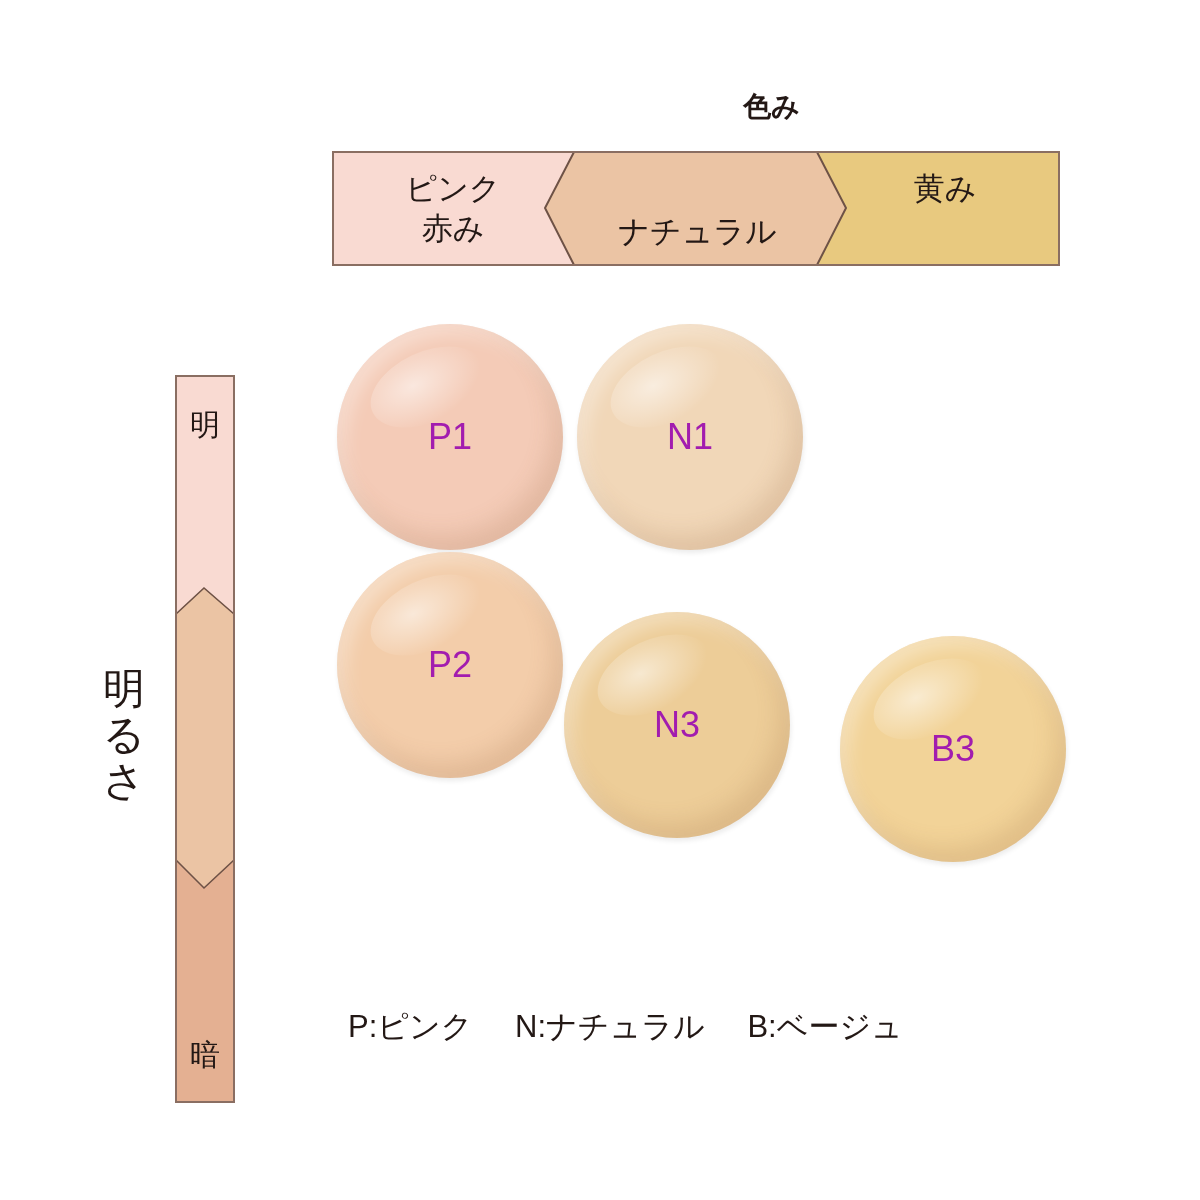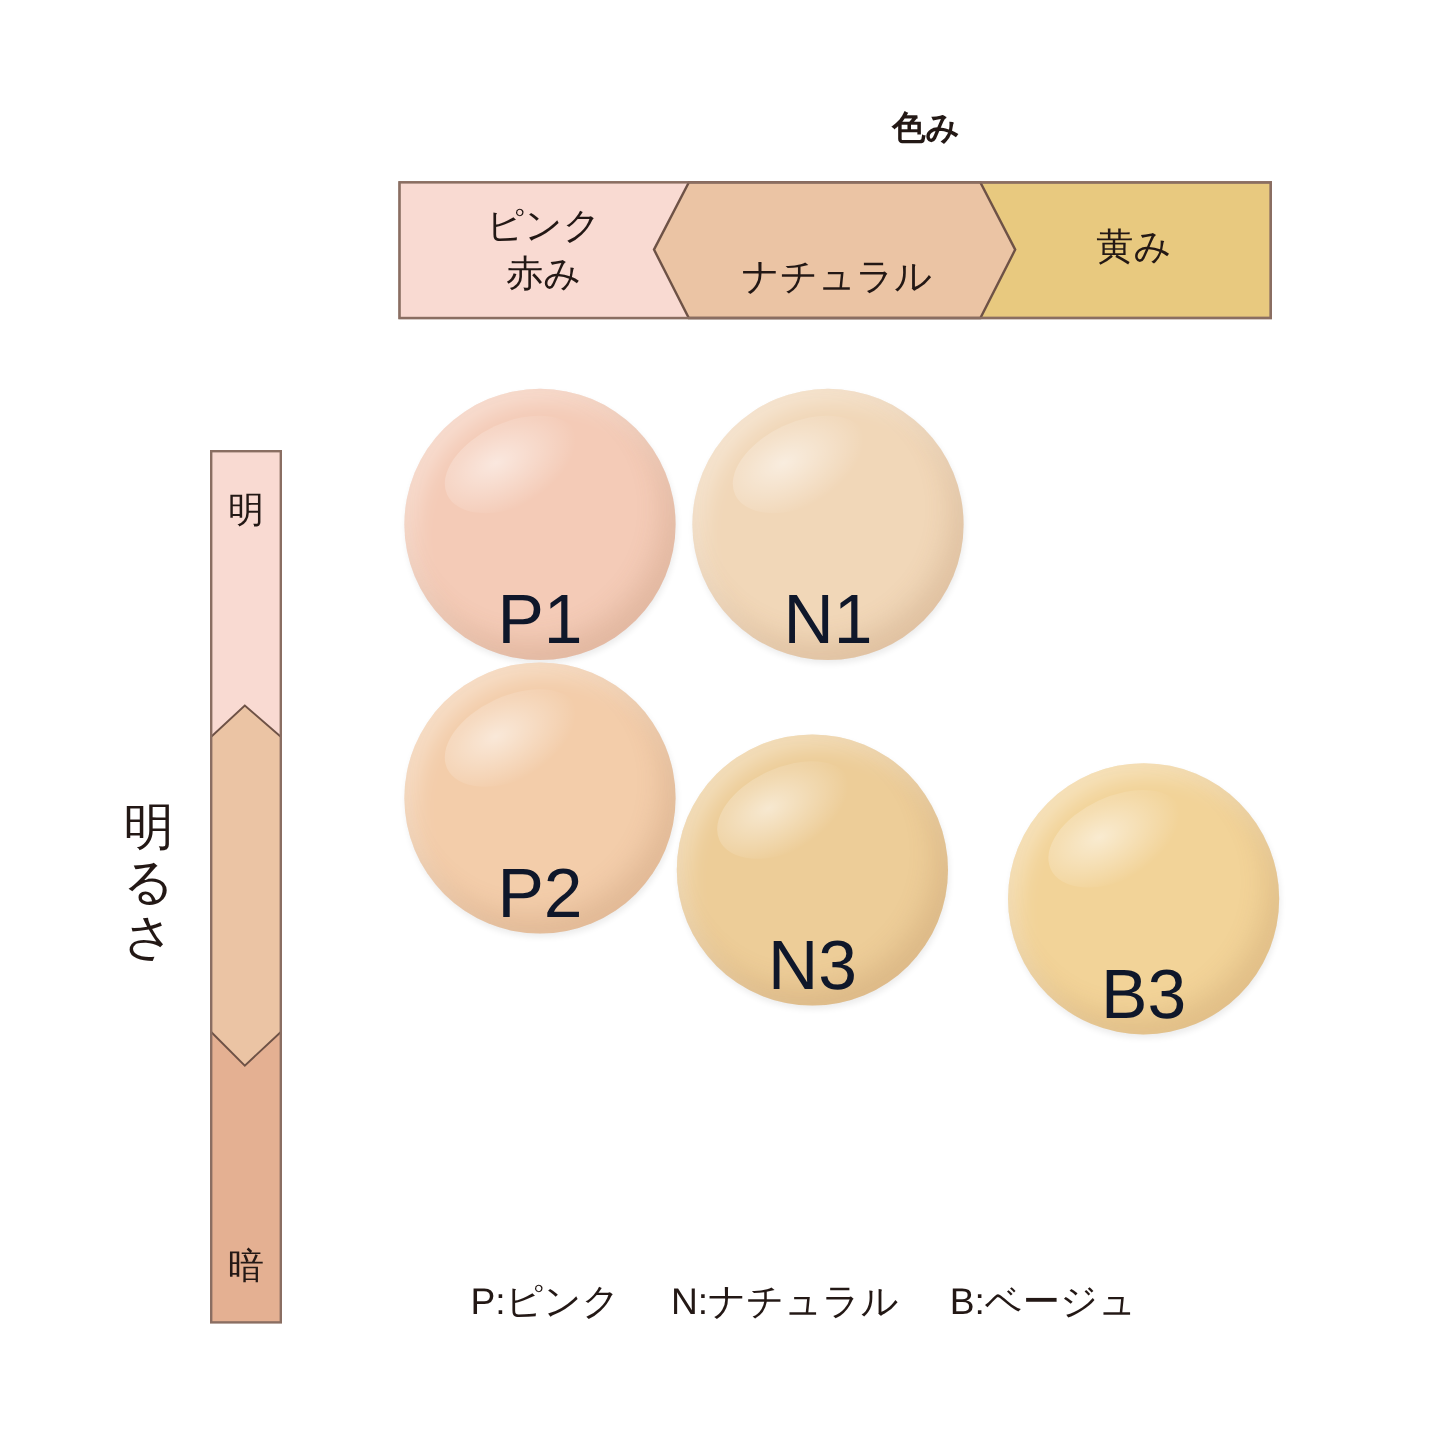--- a/index.html
+++ b/index.html
@@ -4,34 +4,34 @@
   <style>
     html, body { margin: 0; padding: 0; background: #ffffff; }
     body { width: 1200px; height: 1200px; position: relative; overflow: hidden;
       font-family: "DejaVu Sans", "Liberation Sans", sans-serif; color: #231815; }
     .abs { position: absolute; }
     #hue-title { left: 600px; top: 82px; width: 200px; text-align: right; font-size: 28px; line-height: 50px; font-weight: bold; }
     svg.bars { position: absolute; left: 0; top: 0; width: 1200px; height: 1200px; }
     .hue-label { position: absolute; text-align: center; font-size: 31px; line-height: 40px; }
     #hue-pink { left: 338px; top: 168px; width: 230px; }
     #hue-natural { left: 575px; top: 211px; width: 245px; }
-    #hue-beige { left: 840px; top: 168px; width: 210px; margin-top: 18px; }
+    #hue-beige { left: 840px; top: 168px; width: 210px; }
     #bright-top { left: 175px; top: 405px; width: 60px; text-align: center; font-size: 30px; }
     #bright-bottom { left: 175px; top: 1035px; width: 60px; text-align: center; font-size: 30px; }
     #bright-title { left: 98px; top: 666px; width: 52px; font-size: 42px; line-height: 46px; text-align: center; }
     #bright-title span { display: block; }
     .swatch { position: absolute; width: 226px; height: 226px; border-radius: 50%;
-      display: flex; align-items: flex-end; justify-content: center; font-size: 58px;
-      font-family: "Liberation Sans", sans-serif; color: #0f172a;
+      display: flex; align-items: center; justify-content: center; font-size: 36px;
+      font-family: "Liberation Sans", sans-serif; color: #a21caf;
       box-shadow: inset -10px -14px 22px rgba(150,100,60,0.18), inset 8px 10px 18px rgba(255,255,255,0.35), 1px 3px 5px rgba(0,0,0,0.08); }
     .swatch::before { content: ""; position: absolute; left: 30px; top: 28px; width: 120px; height: 70px;
       border-radius: 50%; background: radial-gradient(ellipse at 40% 40%, rgba(255,255,255,0.55), rgba(255,255,255,0) 70%);
       transform: rotate(-25deg); }
     .swatch span { position: relative; }
-    #legend { left: 348px; top: 1063px; font-size: 31px; line-height: 44px; white-space: nowrap; font-family: "Liberation Sans", sans-serif; margin-left: 44px; }
+    #legend { left: 348px; top: 1005px; font-size: 31px; line-height: 44px; white-space: nowrap; font-family: "Liberation Sans", sans-serif; }
     #legend span { margin-right: 34px; }
   </style>
 </head>
 <body>
 
 <svg class="bars" viewBox="0 0 1200 1200">
 
   <g>
     <rect x="333" y="152" width="726" height="113" fill="#E8C97F" stroke="#8A6E62" stroke-width="2"></rect>
     <polygon points="333,152 574,152 545,208 574,265 333,265" fill="#F9DAD2"></polygon>

